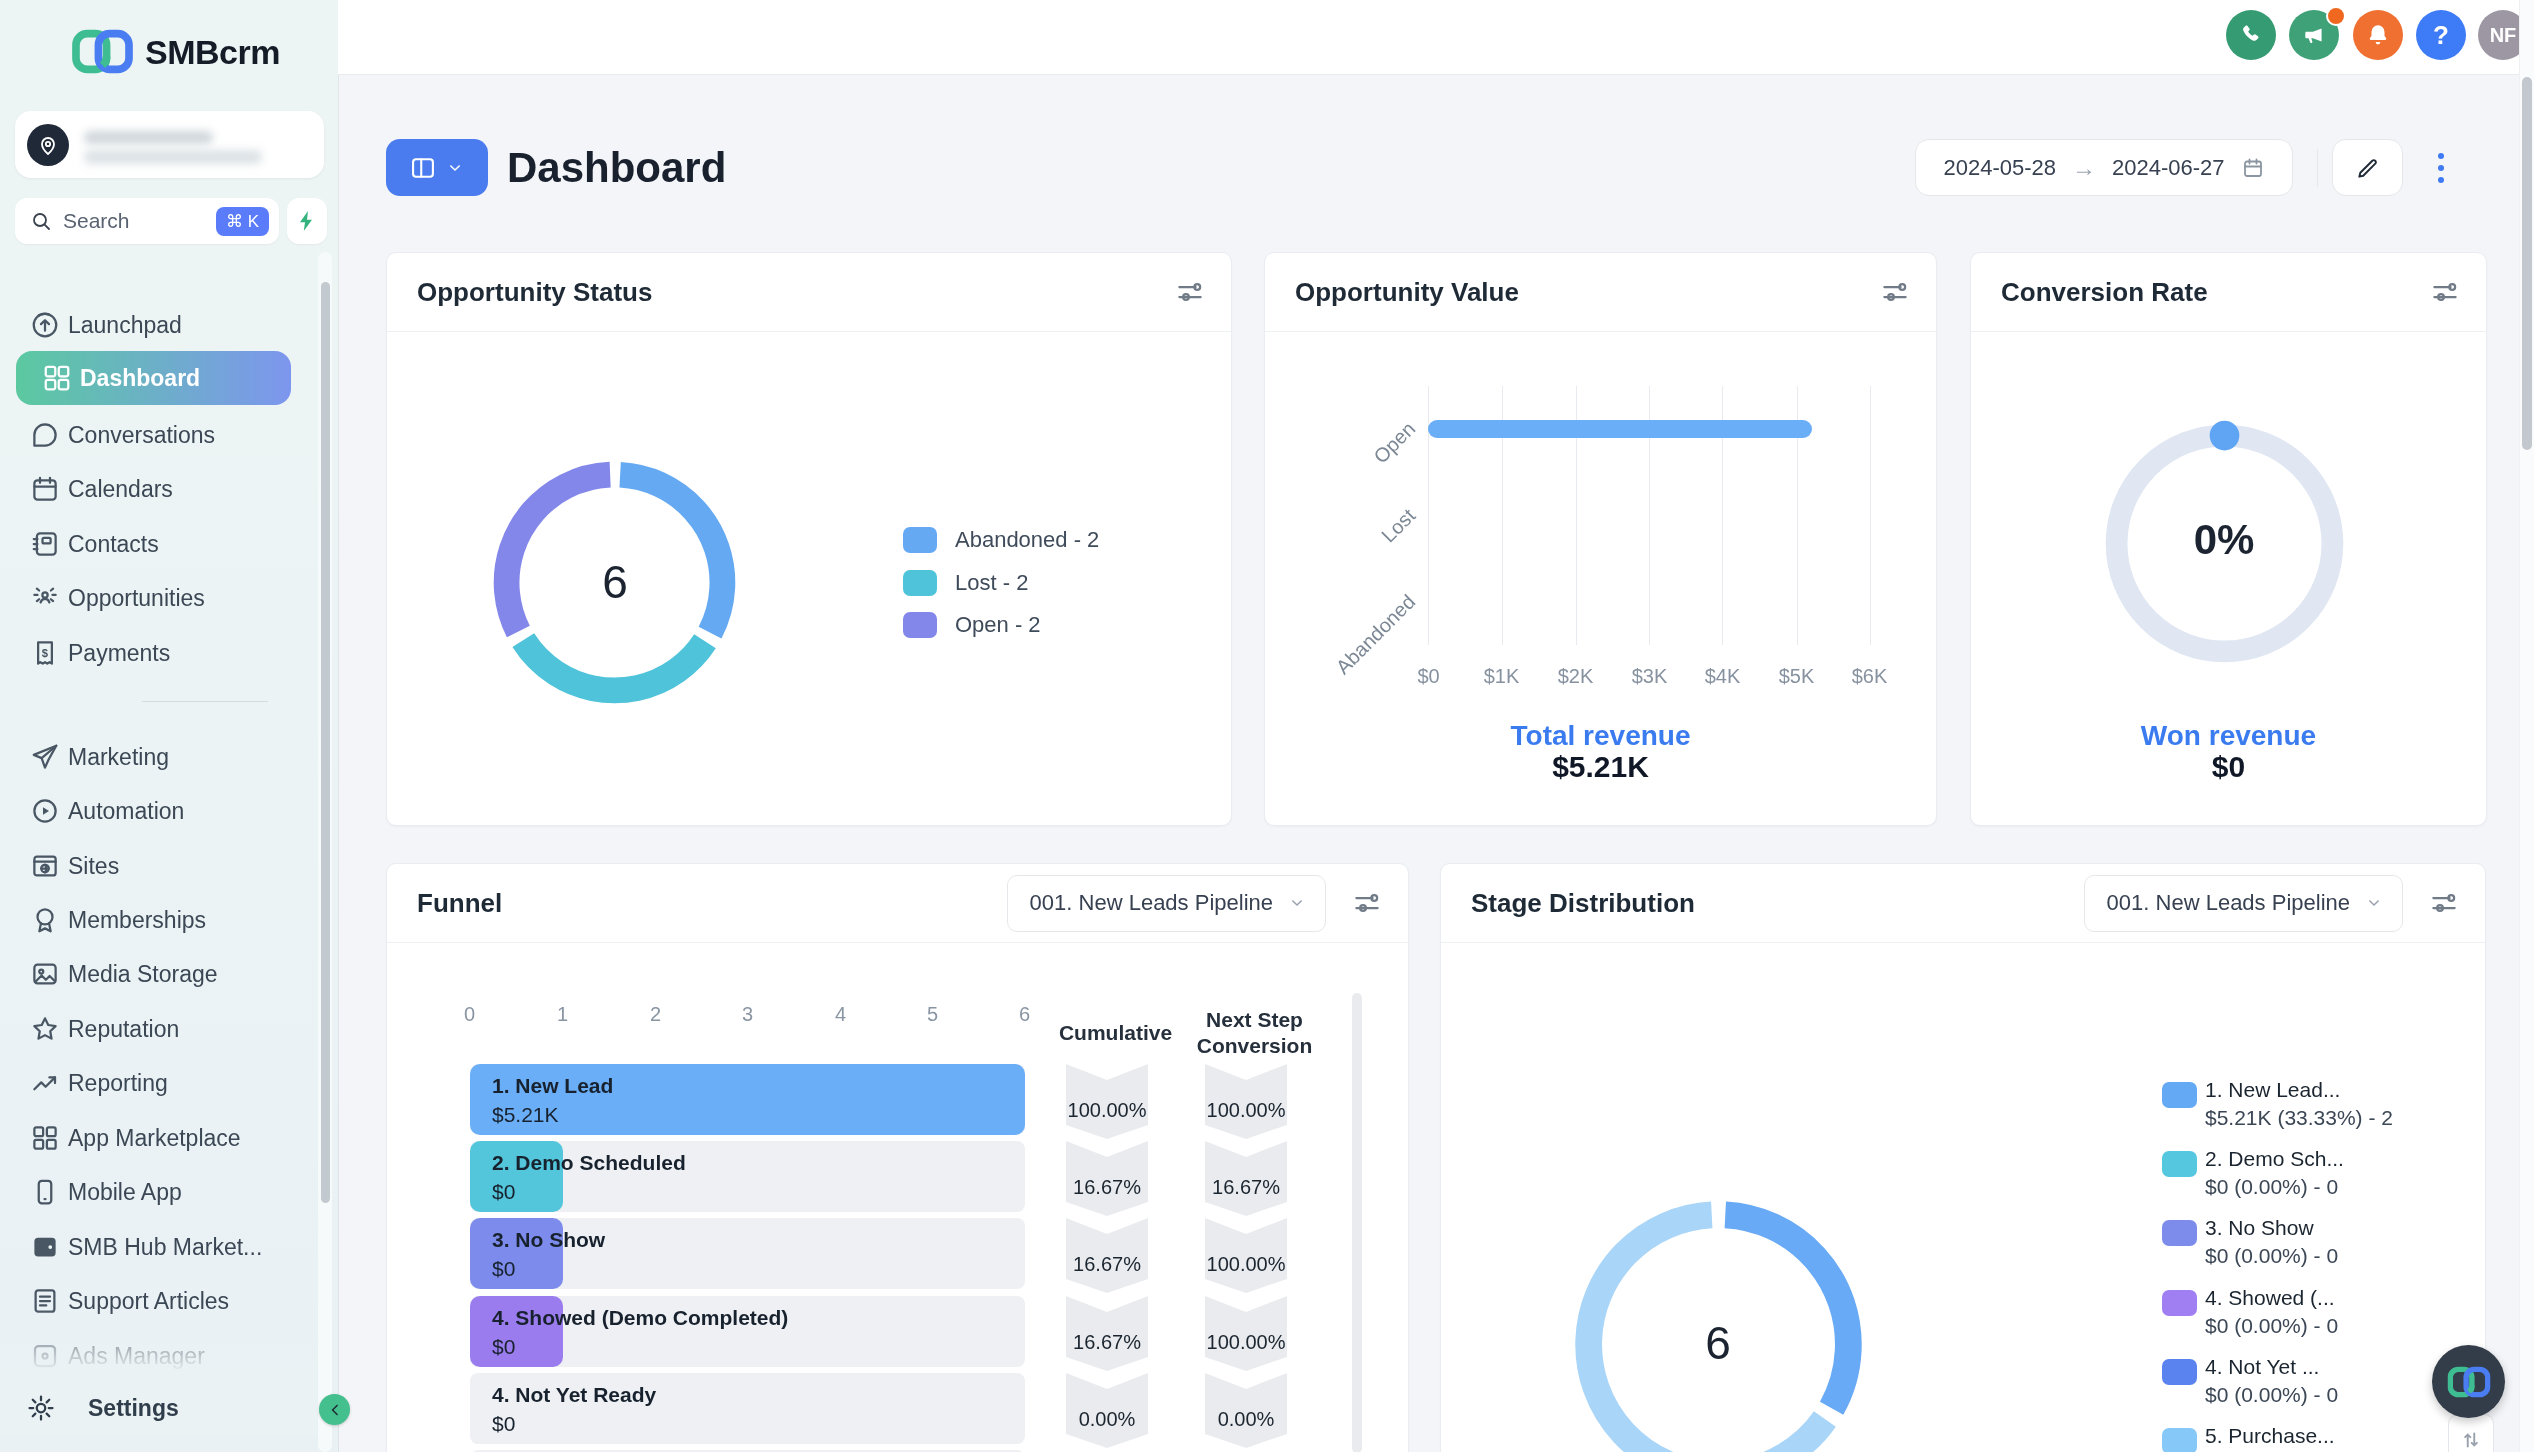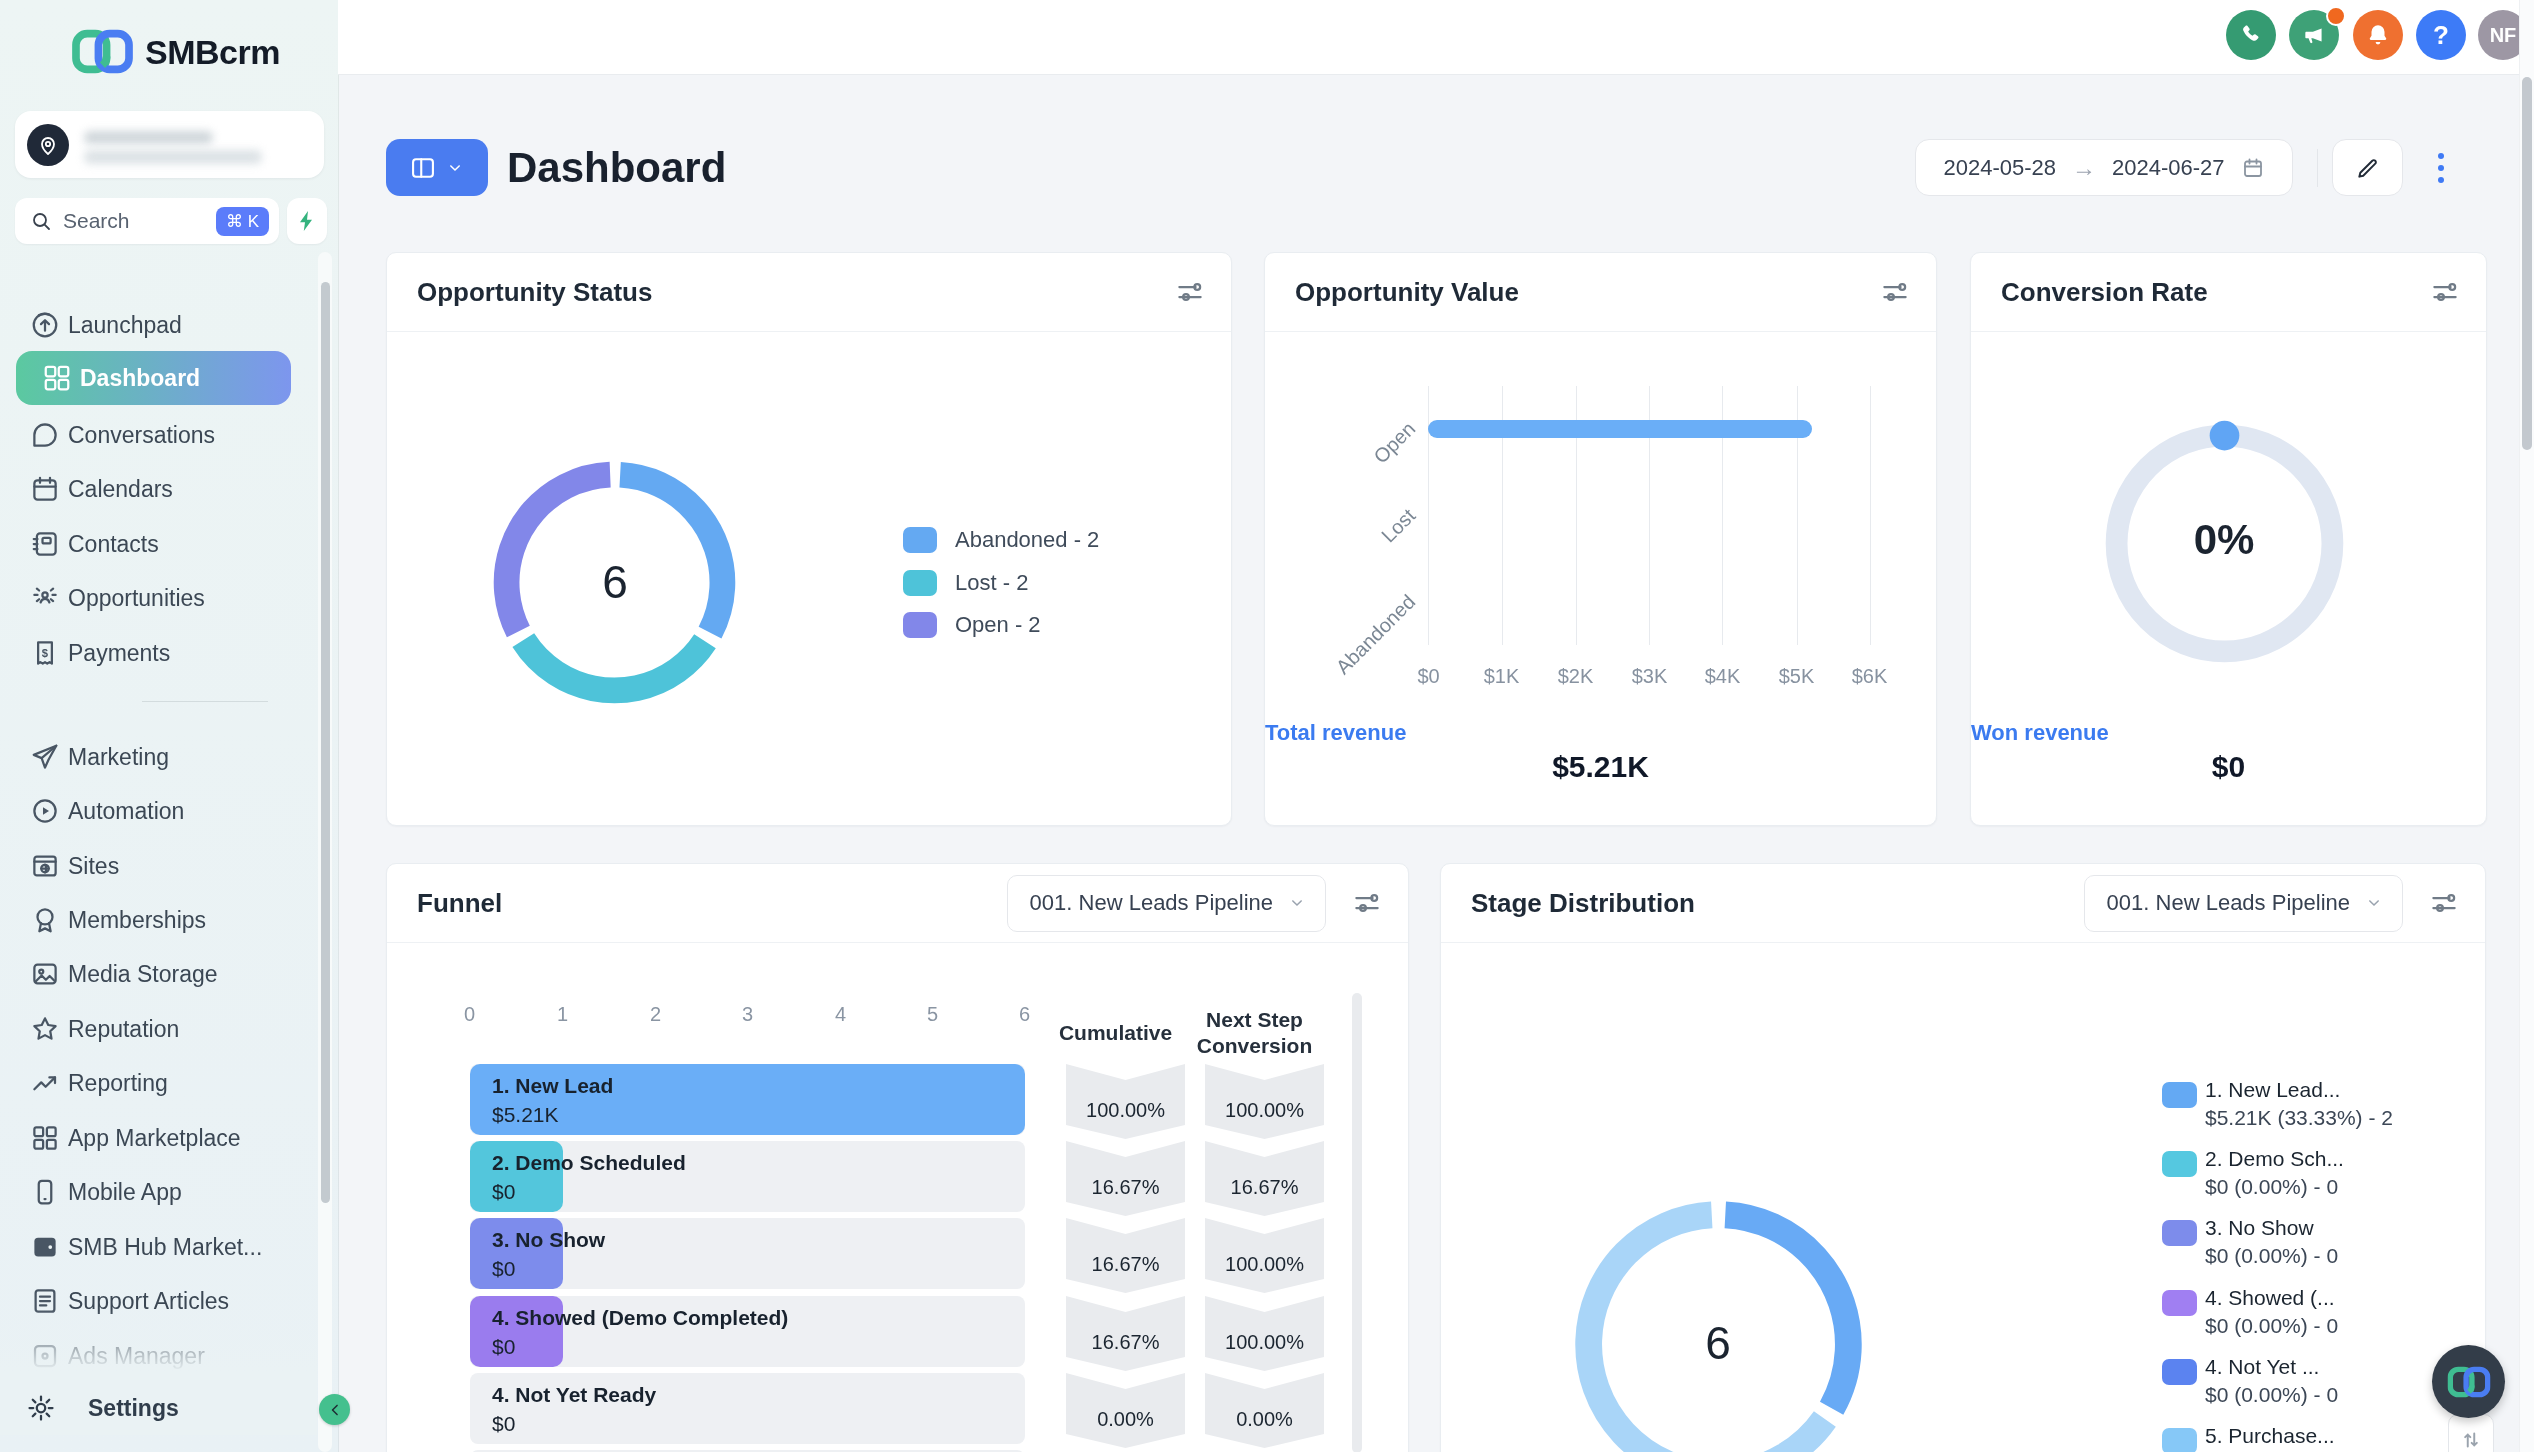--- a/index.html
+++ b/index.html
@@ -52,31 +52,31 @@
   .sliders{color:#707b87;display:flex;}
   .pill-select{display:flex;align-items:center;gap:14px;border:1px solid #e5e7eb;border-radius:10px;height:57px;padding:0 18px 0 22px;font-size:22px;color:#374151;background:#fff;box-sizing:border-box;}
   .chev{color:#9aa3af;display:flex;}
 
   .legend-sw{width:34px;height:26px;border-radius:7px;}
   .leg-label{font-size:22px;color:#3f4b5a;}
 
   .gridline{width:1px;background:#e7eaee;}
   .tick{font-size:20px;color:#8792a0;text-align:center;}
   .catlab{font-size:20px;color:#7b8794;width:139px;text-align:right;transform:rotate(-45deg);transform-origin:100% 50%;}
-  .foot-label{font-size:22px;font-weight:600;color:#3b7bf0;text-align:left;width:100%;}
+  .foot-label{font-size:28px;font-weight:600;color:#3b7bf0;text-align:center;width:100%;}
   .foot-value{font-size:30px;font-weight:700;color:#101828;text-align:center;width:100%;}
   .donut-num{font-size:46px;font-weight:500;color:#1b2430;text-align:center;}
 
   
   .f-axis{font-size:20px;color:#8a95a3;width:59px;text-align:center;}
   .frow{left:83px;width:555px;height:71px;background:#eef0f3;border-radius:8px;}
   .fbar{position:absolute;left:0;top:0;height:71px;border-radius:10px;}
   .fname{position:absolute;left:22px;top:10px;font-size:21px;font-weight:600;color:#18222e;white-space:nowrap;}
   .fval{position:absolute;left:22px;top:39px;font-size:21px;color:#18222e;}
-  .fcell{width:119px;height:75px;background:#e9ebee;clip-path:polygon(0 0,50% 16px,100% 0,100% calc(100% - 14px),50% 100%,0 calc(100% - 14px));display:flex;align-items:center;justify-content:center;padding-top:18px;box-sizing:border-box;font-size:20px;color:#1b2530;}
+  .fcell{width:82px;height:75px;background:#e9ebee;clip-path:polygon(0 0,50% 16px,100% 0,100% calc(100% - 14px),50% 100%,0 calc(100% - 14px));display:flex;align-items:center;justify-content:center;padding-top:18px;box-sizing:border-box;font-size:20px;color:#1b2530;}
   .fcol-h{font-size:21px;font-weight:600;color:#26303c;text-align:center;line-height:1.25;}
 
   
   .sleg-name{font-size:21px;font-weight:500;color:#1b2530;white-space:nowrap;}
   .sleg-val{font-size:21px;color:#3c4756;white-space:nowrap;}
   .sleg-sw{width:35px;height:26px;border-radius:7px;}
 
   
   .vtrack{left:2519px;top:0;width:16px;height:1452px;background:#fafbfc;border-left:1px solid #eef0f2;}
   .vthumb{left:2522px;top:77px;width:10px;height:373px;background:#c3c8ce;border-radius:6px;}

